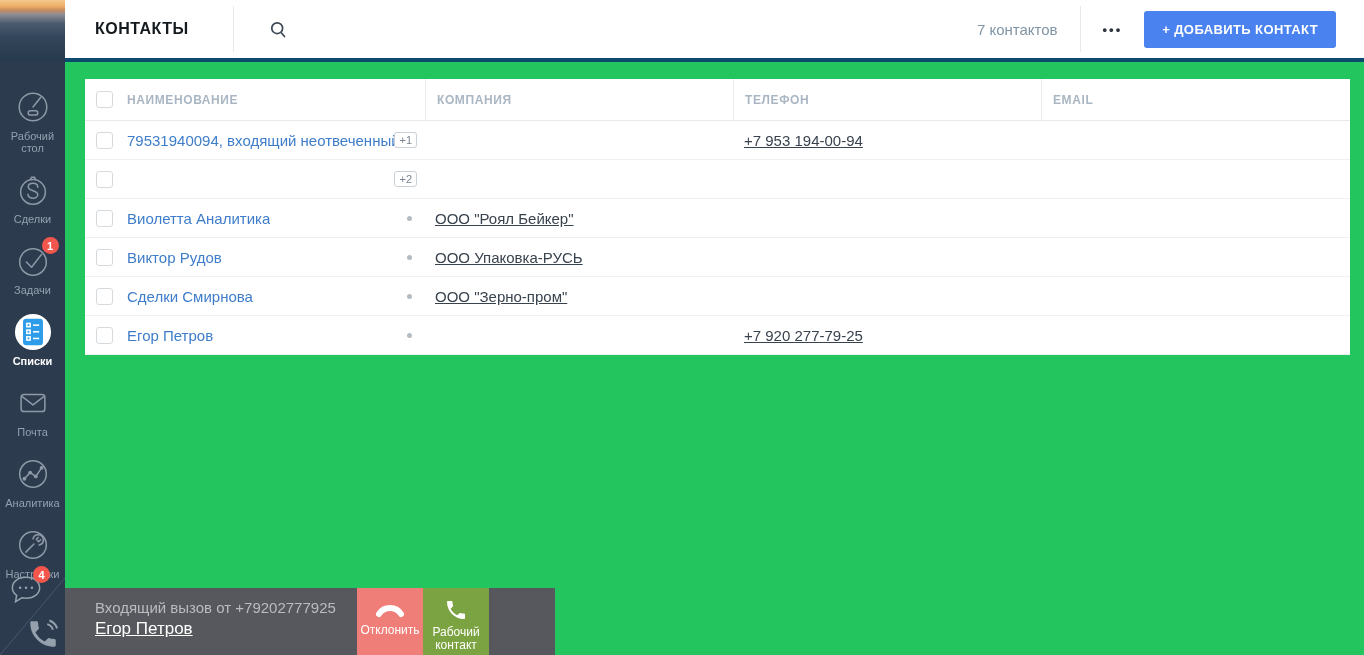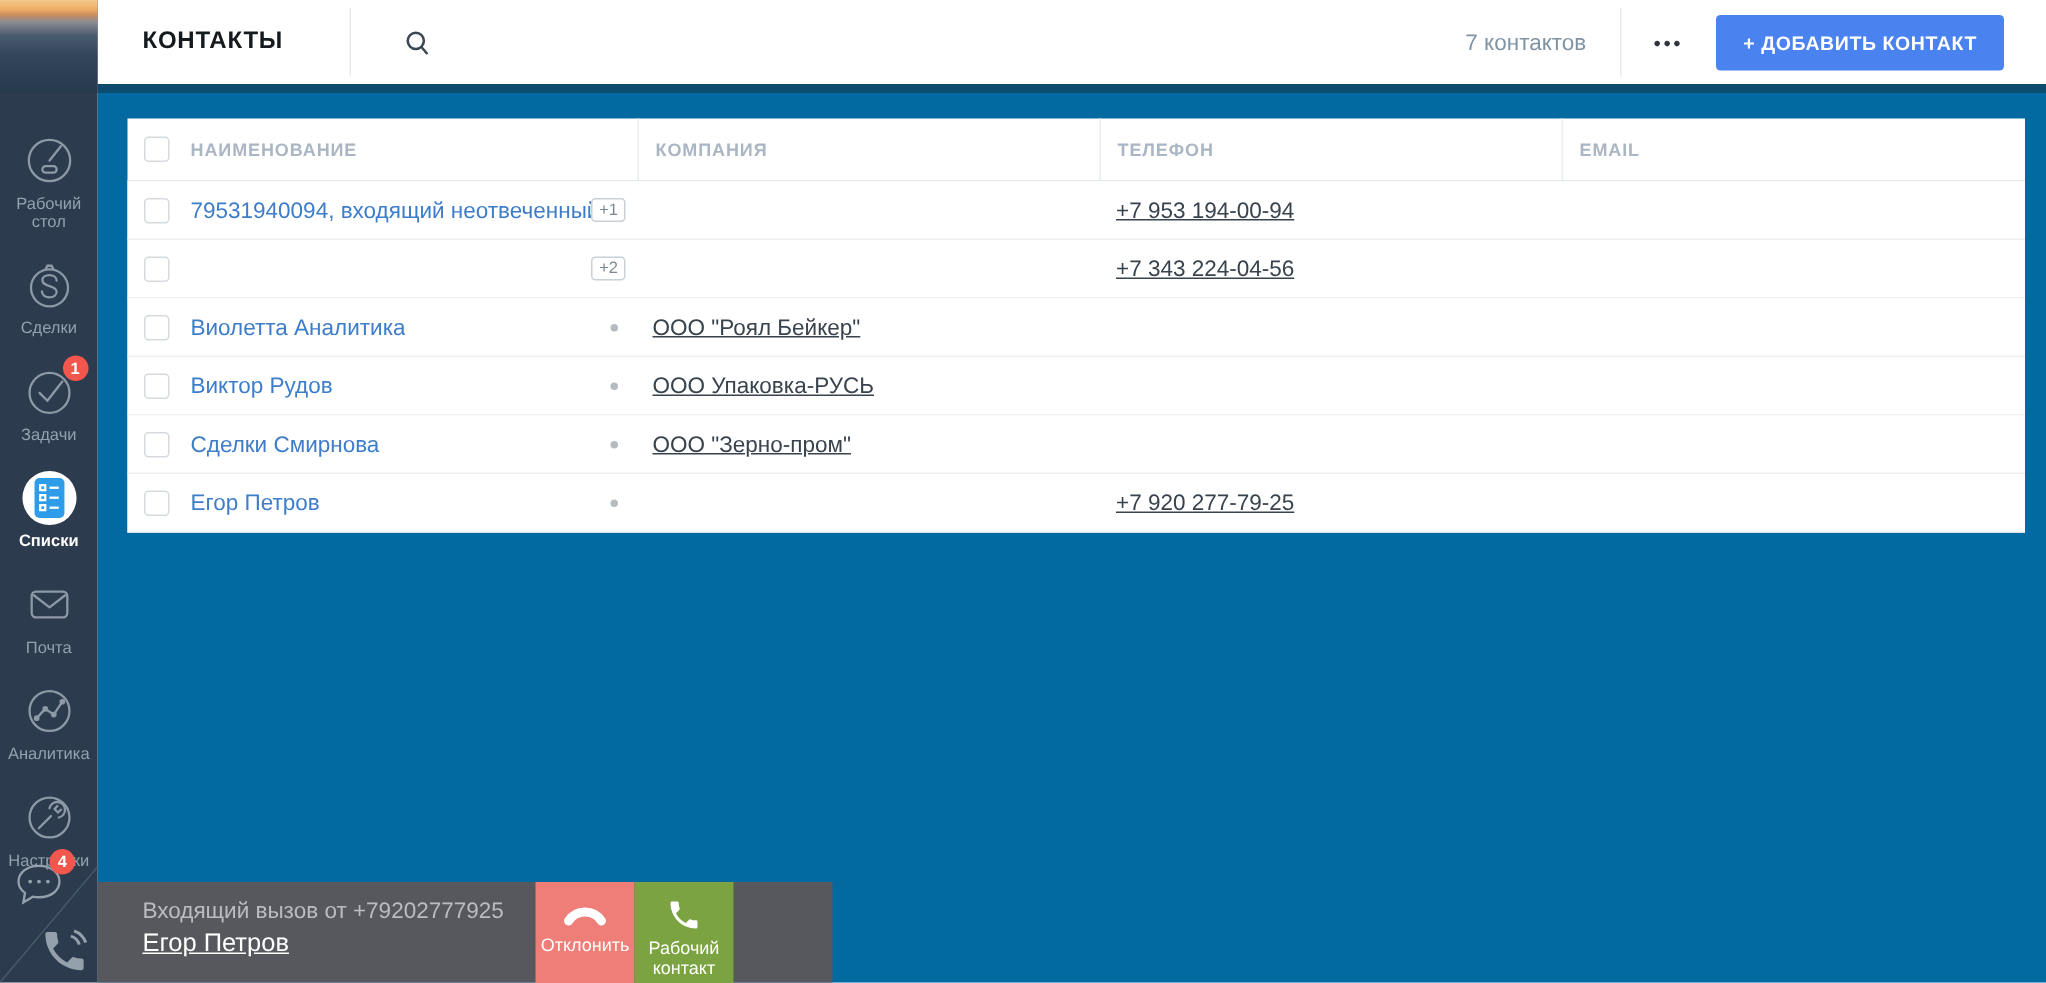--- a/index.html
+++ b/index.html
@@ -22,38 +22,38 @@
   .nav-badge { position:absolute; top:-5px; right:-7px; min-width:17px; height:17px;
     background:#f2564d; border-radius:50%; color:#fff; font-size:11px; font-weight:bold;
     display:flex; align-items:center; justify-content:center; }
   .side-bottom { position:absolute; left:0; bottom:0; width:65px; height:95px; }
   .side-diag { position:absolute; left:0; bottom:0; }
   .chat-wrap { position:absolute; left:6px; top:10px; width:40px; height:40px; }
   .phone-wrap { position:absolute; right:3px; bottom:2px; width:36px; height:36px; }
 
   
   .header { position:absolute; left:65px; top:0; right:0; height:62px; background:#fff;
-    border-bottom:6px solid #0c4a6e; display:flex; align-items:center; z-index:20;gap:12px; }
+    border-bottom:4px solid #0c4a6e; display:flex; align-items:center; z-index:20;gap:12px; }
   .h-title { padding:0 32px 0 30px; font-size:16px; font-weight:bold; color:#151a1e;
     letter-spacing:.5px; white-space:nowrap; }
   .h-div { width:1px; height:46px; background:#e7eaec; }
   .h-search { display:flex; align-items:center; gap:9px; padding-left:24px; flex:1; }
   .h-search input { border:none; outline:none; font-size:15px; color:#3b4754; width:300px;
     font-family:"Liberation Sans", sans-serif; background:transparent; }
   .h-search input::placeholder { color:#a9b5c1; }
   .h-counter { font-size:15px; color:#8094a4; padding-right:22px; white-space:nowrap; }
   .h-right { display:flex; align-items:center; height:100%; }
   .h-dots { padding:0 22px; font-size:13px; font-weight:bold; color:#2f3640;
     letter-spacing:2px; cursor:pointer; user-select:none; }
   .h-add { margin-right:28px; background:#4a82f0; color:#fff; border:none; cursor:pointer;
     font-family:"Liberation Sans", sans-serif; font-size:13px; font-weight:bold;
     letter-spacing:.4px; border-radius:3px; padding:11px 18px; white-space:nowrap; }
 
   
-  .main { position:absolute; left:65px; top:62px; right:0; bottom:0; background:#0369a1; }
+  .main { position:absolute; left:65px; top:62px; right:0; bottom:0; background:#22c55e; }
   .ctable { position:absolute; left:20px; top:17px; width:1265px; background:#fff; }
   .trow, .thead { display:grid; grid-template-columns:42px 298px 308px 308px 1fr;
     align-items:center; }
   .thead { height:42px; border-bottom:1px solid #e6eaed; }
   .thead .hcell { font-size:12px; font-weight:bold; letter-spacing:.6px; color:#aab6c3;
     padding-left:11px; height:100%; display:flex; align-items:center; }
   .thead .hcell.first { padding-left:0; }
   .thead .hcell.bordered { border-left:1px solid #e9ecef; }
   .ccell { padding-left:11px; display:flex; align-items:center; height:100%; }
   .trow { height:39px; border-bottom:1px solid #eef1f3; background:#fff; }
@@ -260,23 +260,20 @@
     <div class="ccell">
       <span class="checkbox"></span>
     </div>
     <div class="c-name">
       <span class="plus-badge">+2</span>
     </div>
     <div class="c-company">
       
       
     </div>
-    <div class="c-phone">
-      <a class="dark-link">+7 343 224-04-56</a>
-    </div>
     <div class="c-email">
       
     </div>
   </div>
 
   <div class="trow">
     <div class="ccell">
       <span class="checkbox"></span>
     </div>
     <div class="c-name">

